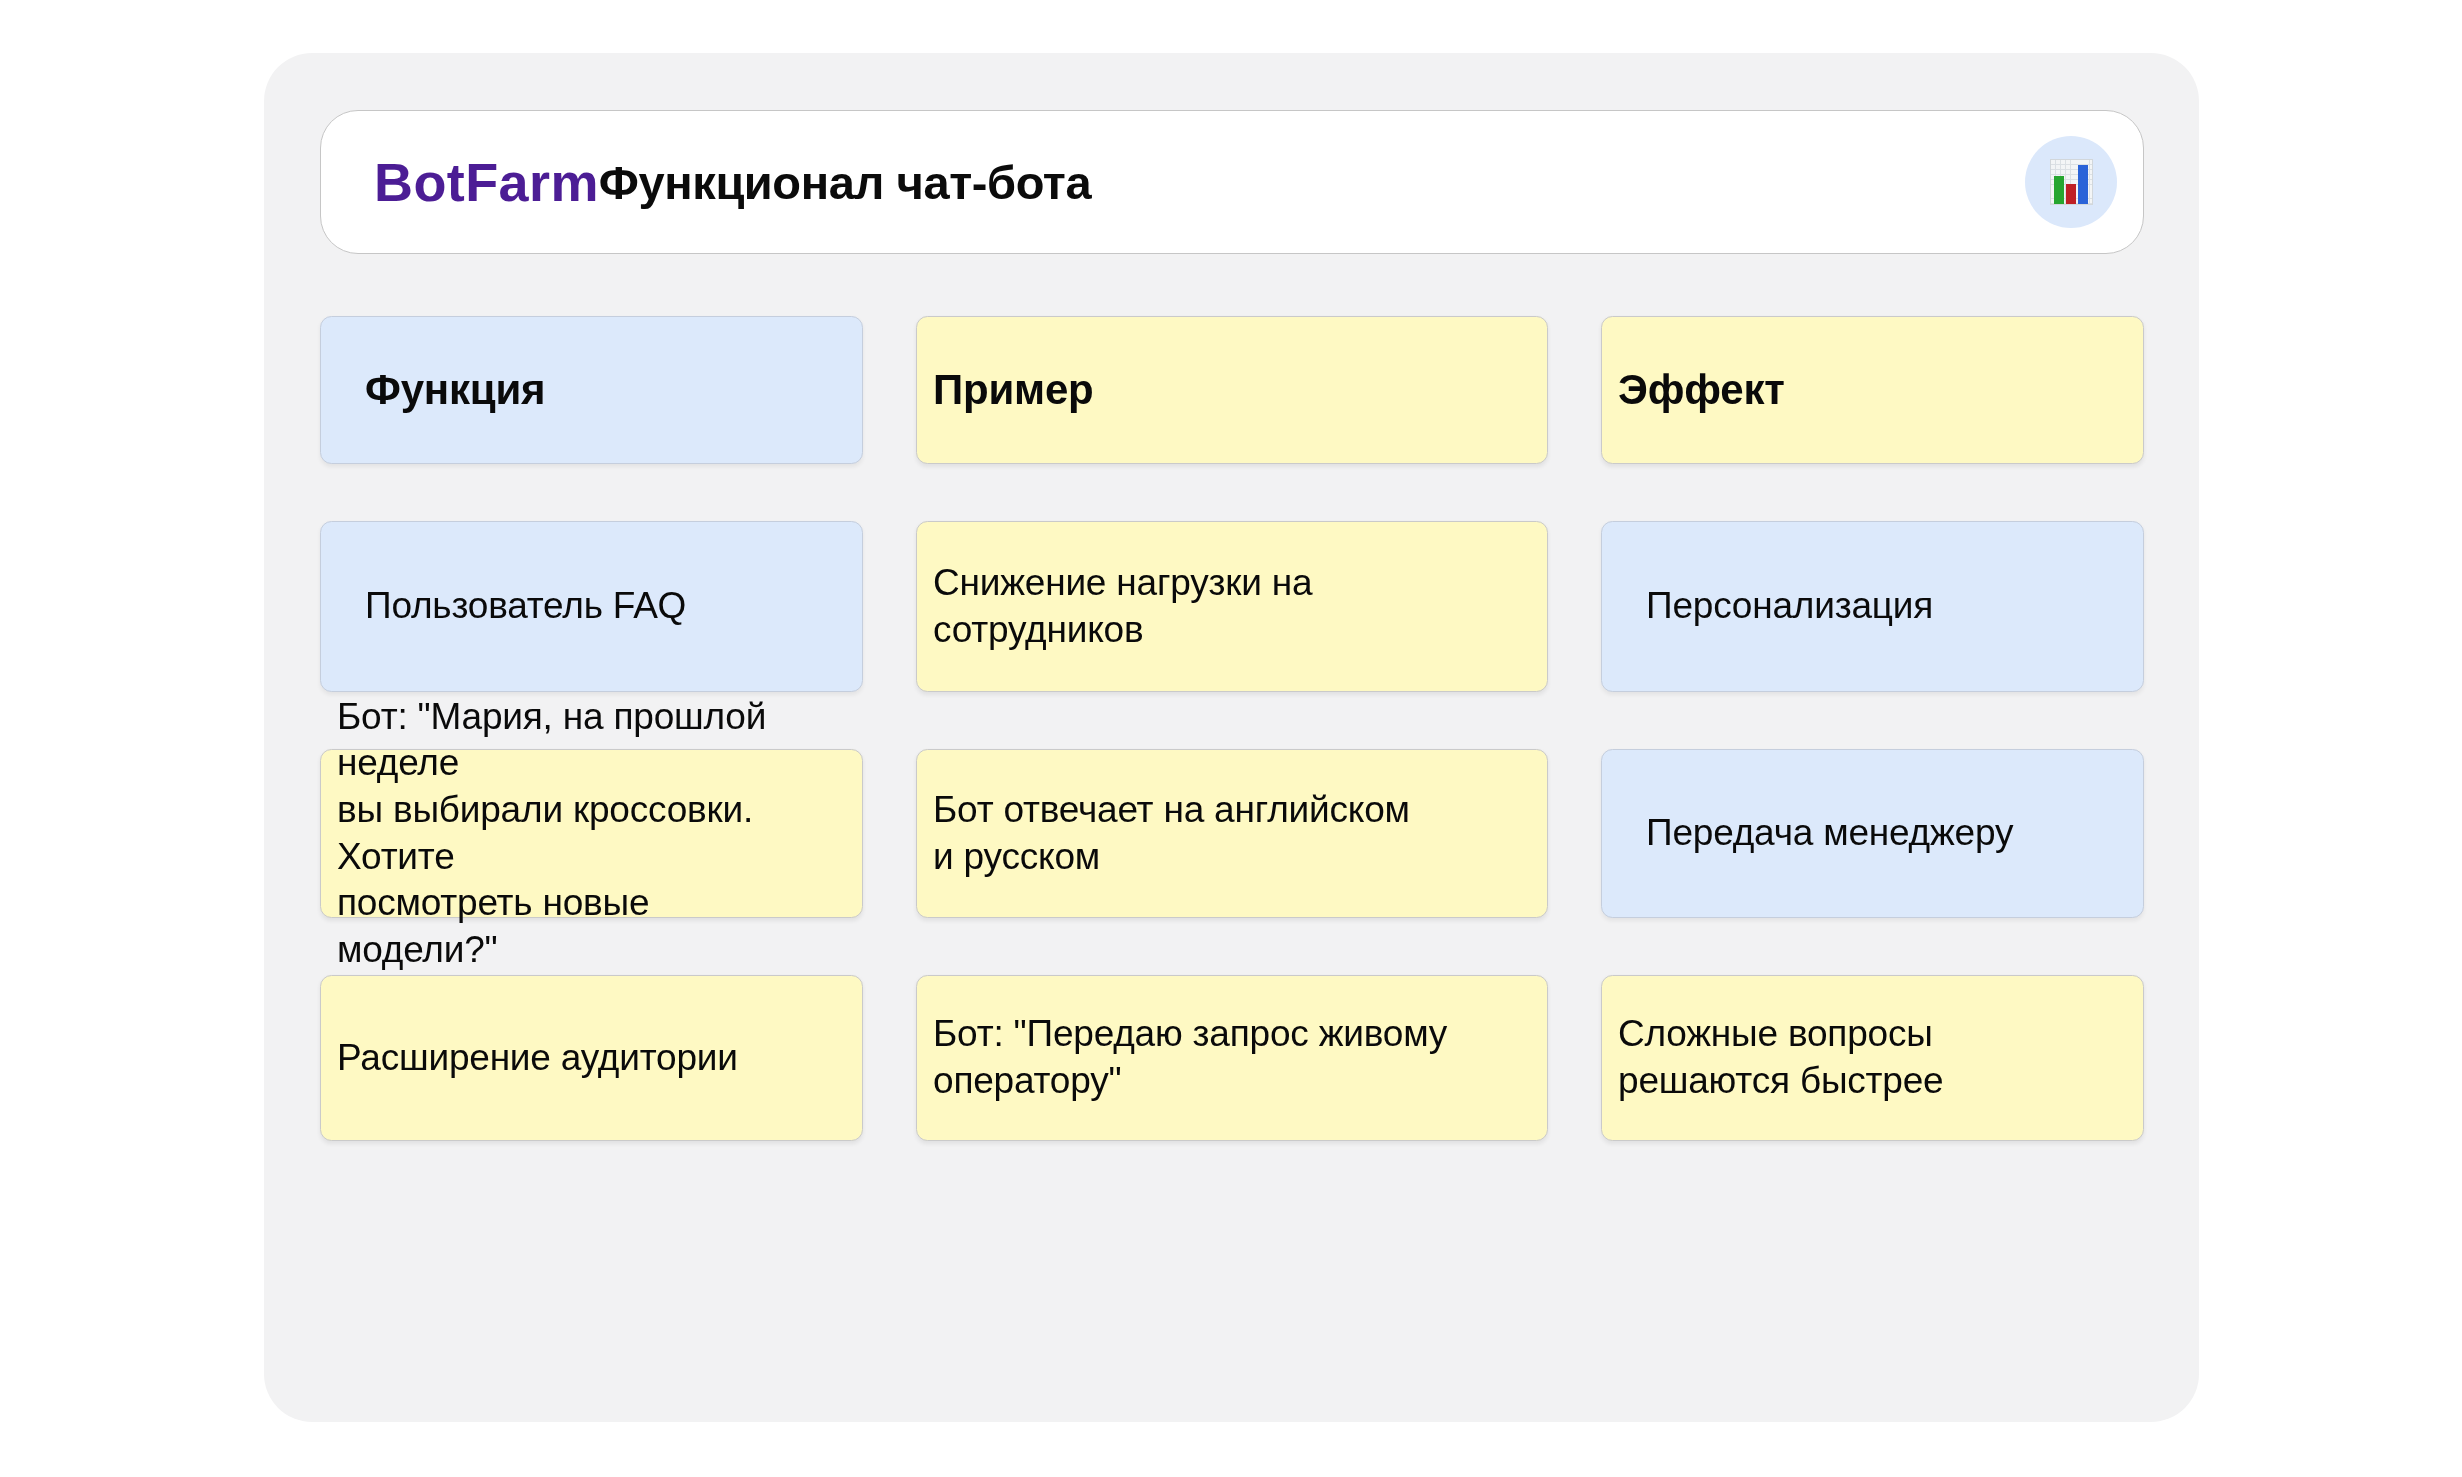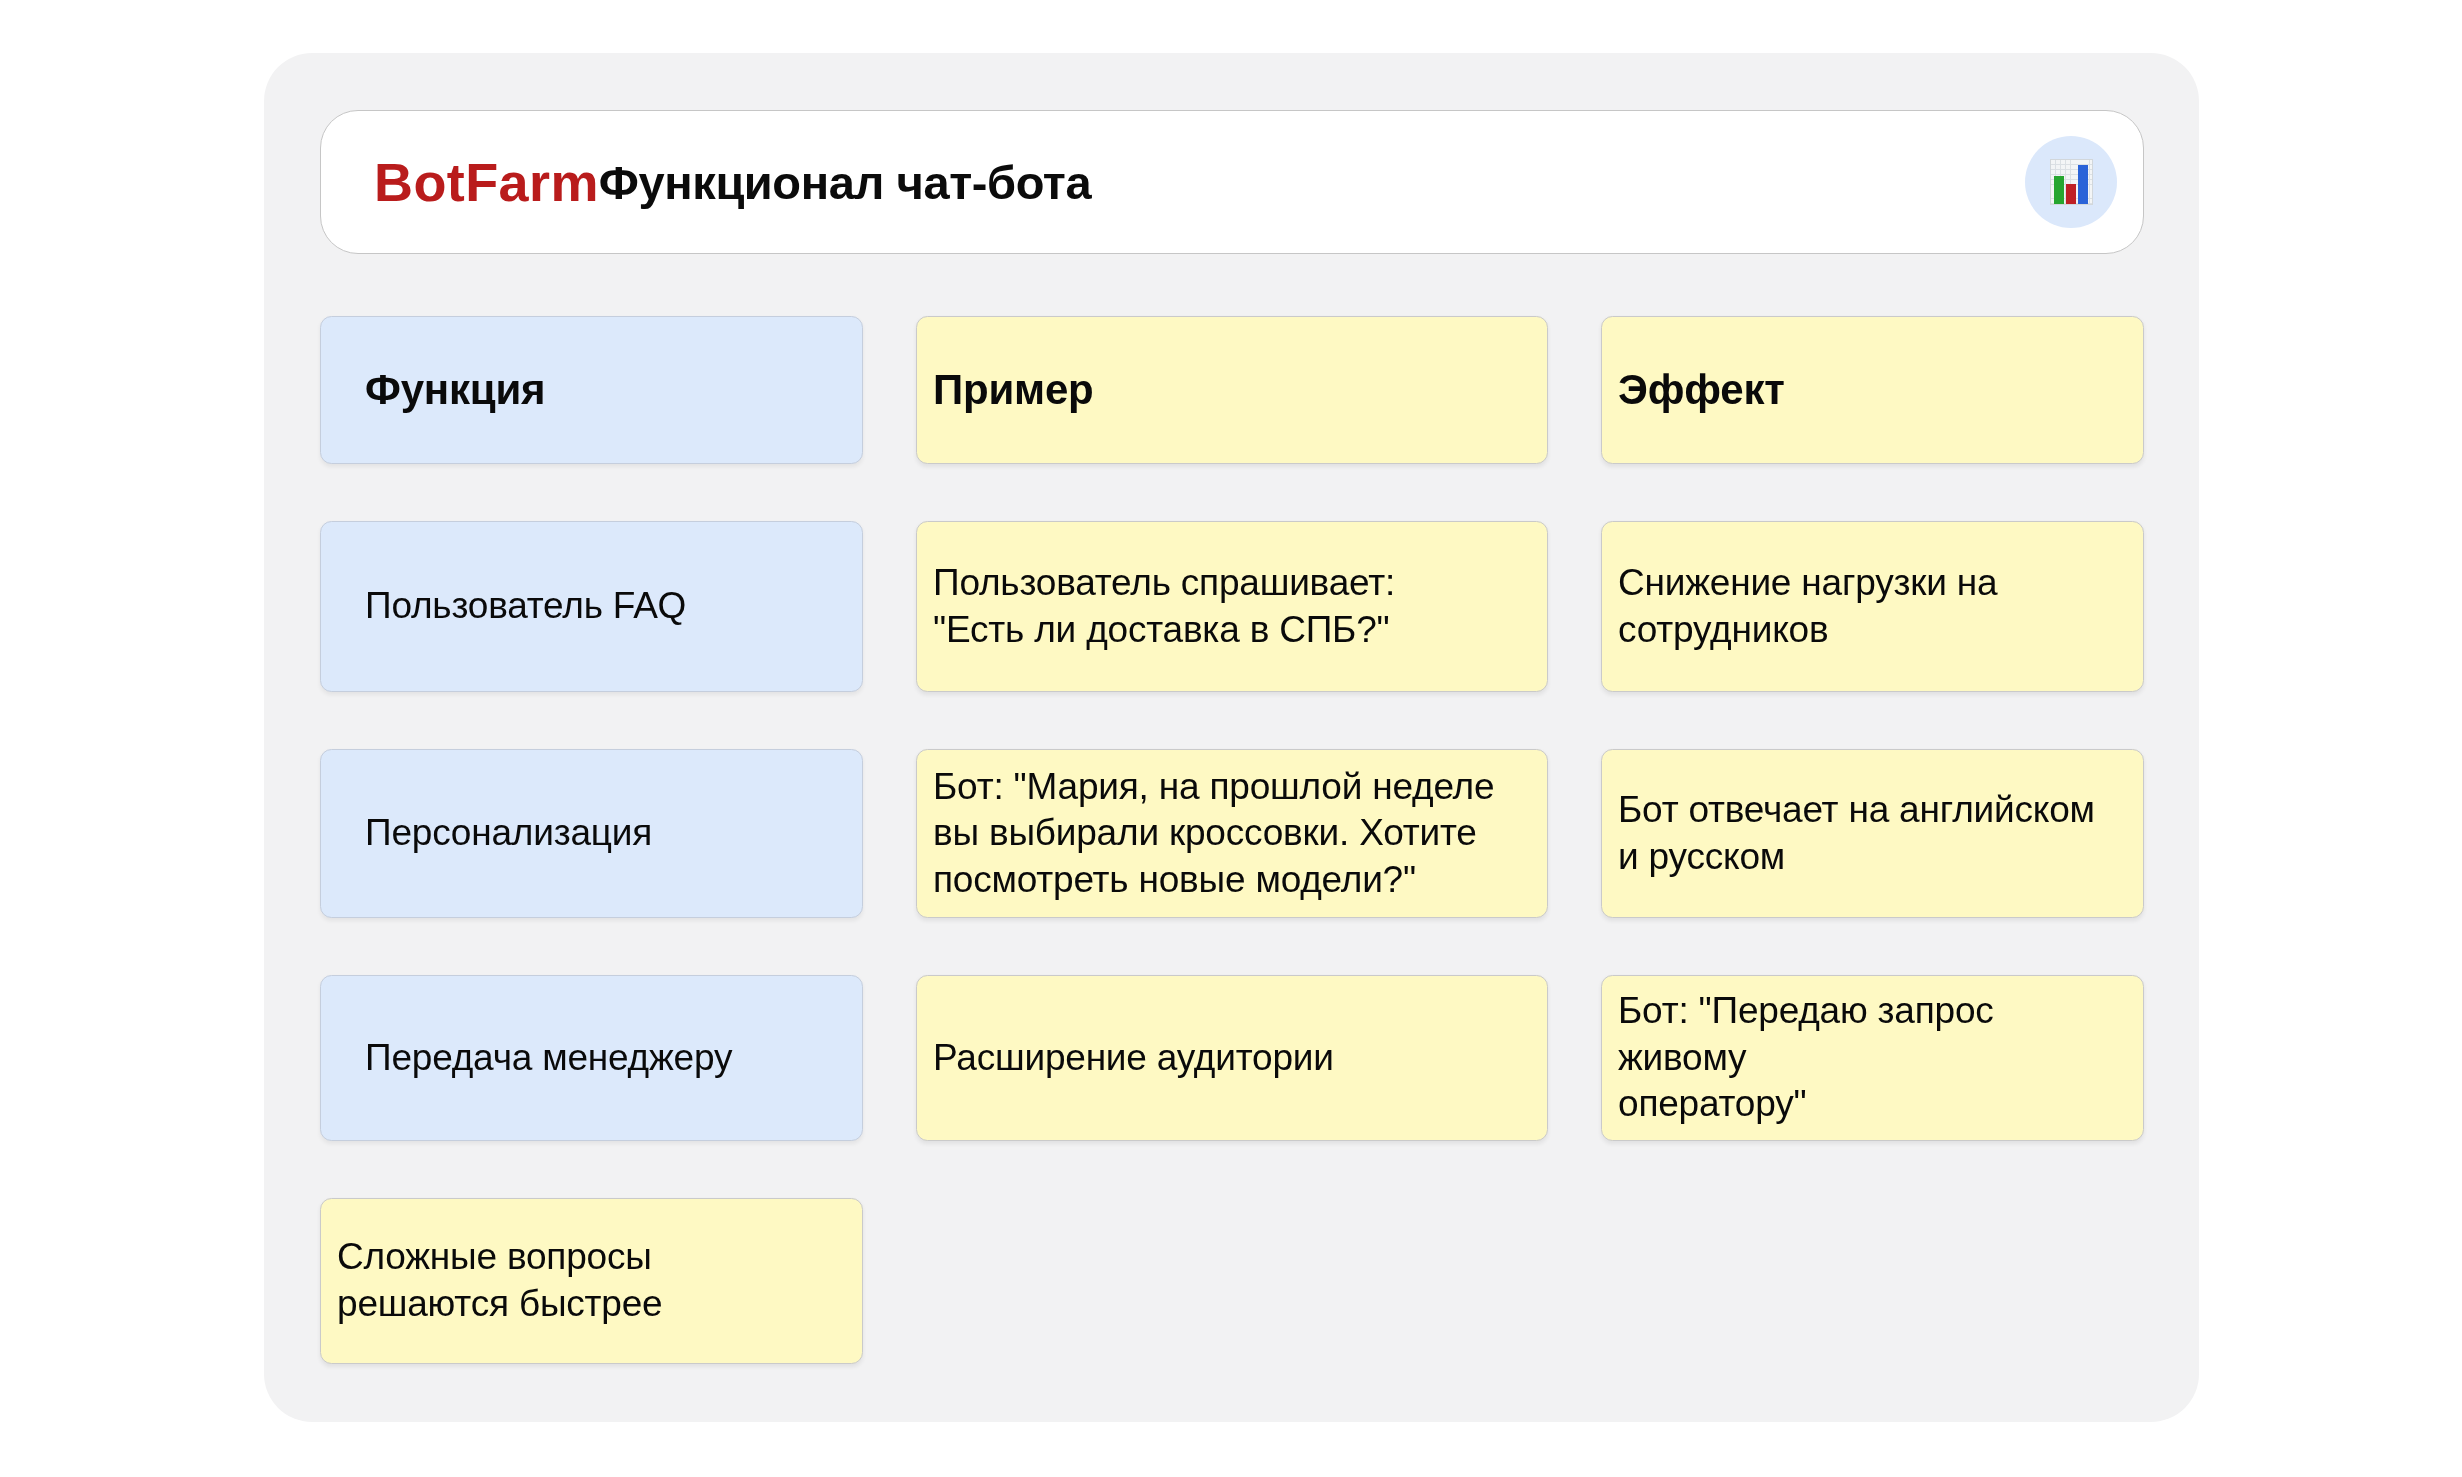--- a/index.html
+++ b/index.html
@@ -21,21 +21,21 @@
   .header-card {
     position: absolute; left: 56px; top: 57px;
     width: 1824px; height: 144px;
     box-sizing: border-box;
     background: #ffffff;
     border: 1.6px solid #c6c6c6;
     border-radius: 38px;
     display: flex; align-items: center;
     padding: 0 26px 0 53px;
   }
-  .logo { font-size: 54px; font-weight: 800; color: #b91c1c; letter-spacing: 0.4px; }
+  .logo { font-size: 54px; font-weight: 800; color: #4c1d95; letter-spacing: 0.4px; }
   .title { font-size: 47px; font-weight: 700; color: #0b0b0b; letter-spacing: -0.4px; }
 
   .icon-circle {
     margin-left: auto;
     width: 92px; height: 92px; border-radius: 50%;
     background: #dbe8fb;
     display: flex; align-items: center; justify-content: center;
   }
   .chart-box {
     width: 43px; height: 46px;
@@ -102,22 +102,20 @@
       </span>
     </div>
 
     <div class="grid">
 
       <div class="cell blue head">Функция</div>
       <div class="cell white head">Пример</div>
       <div class="cell white head">Эффект</div>
 
       <div class="cell blue">Пользователь FAQ</div>
-      <div class="cell white">Пользователь спрашивает:
-"Есть ли доставка в СПБ?"</div>
       <div class="cell white">Снижение нагрузки на
 сотрудников</div>
 
       <div class="cell blue">Персонализация</div>
       <div class="cell white">Бот: "Мария, на прошлой неделе
 вы выбирали кроссовки. Хотите
 посмотреть новые модели?"</div>
 
       <div class="cell white">Бот отвечает на английском
 и русском</div>

